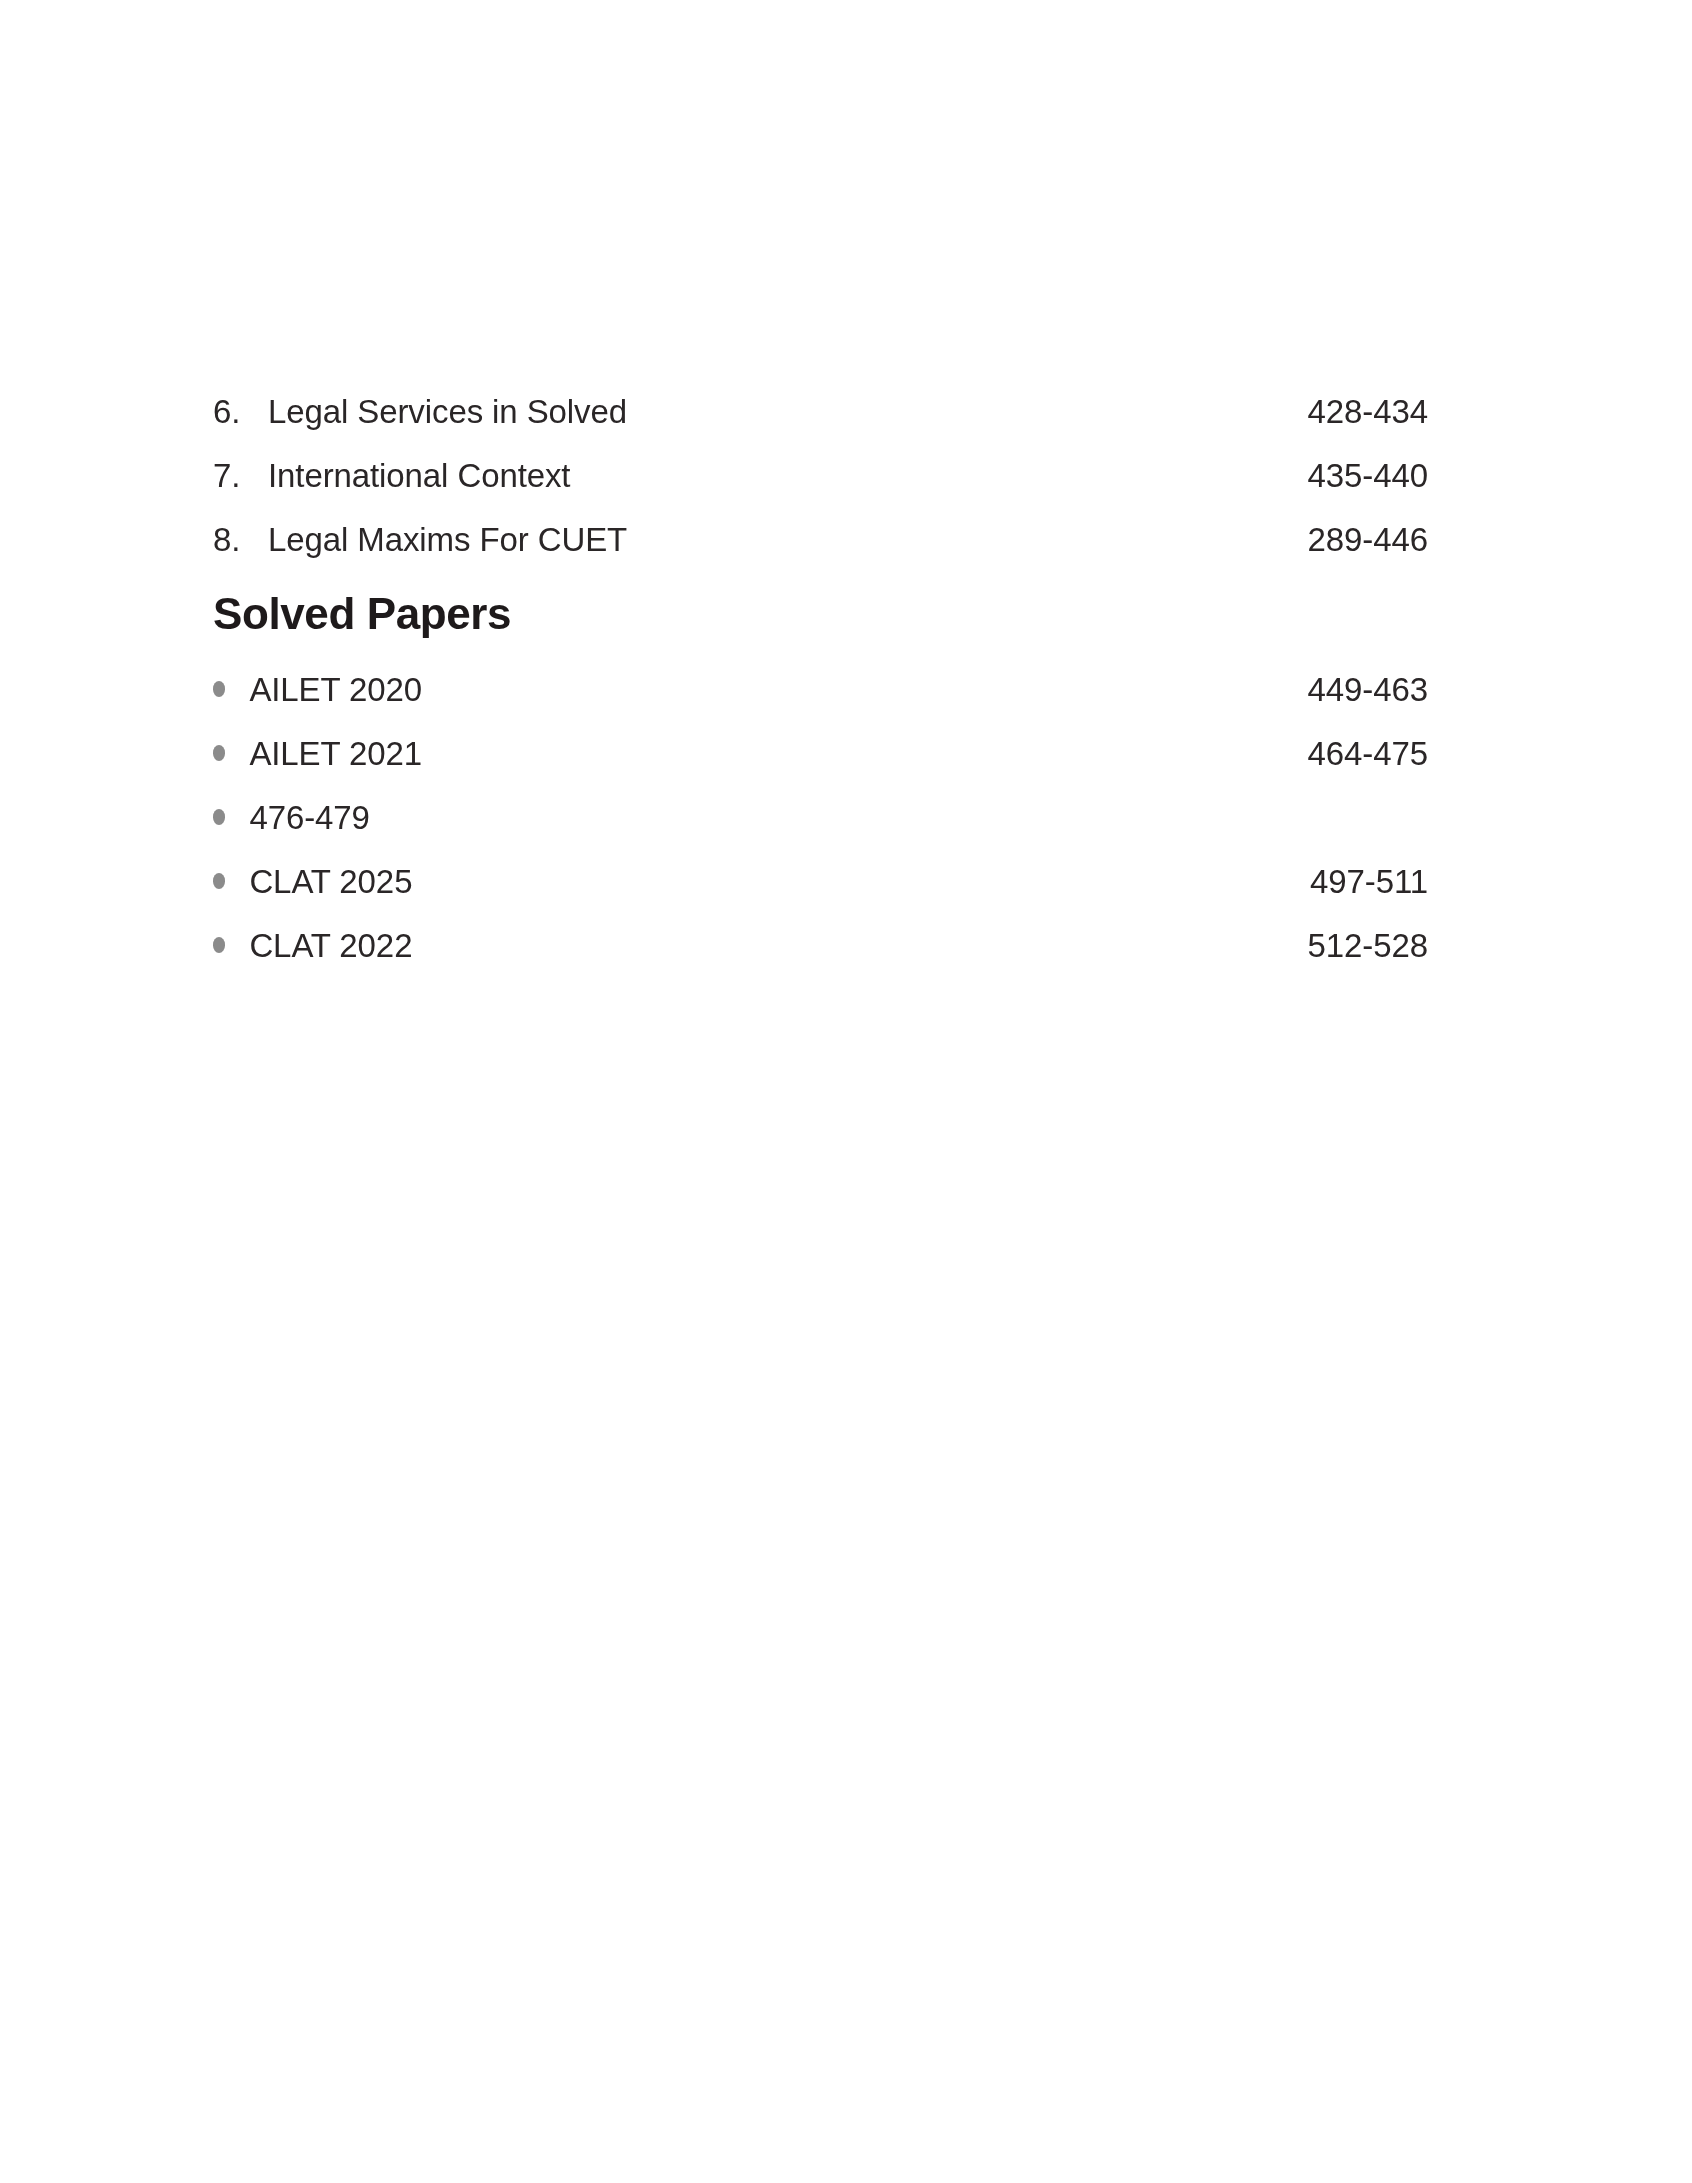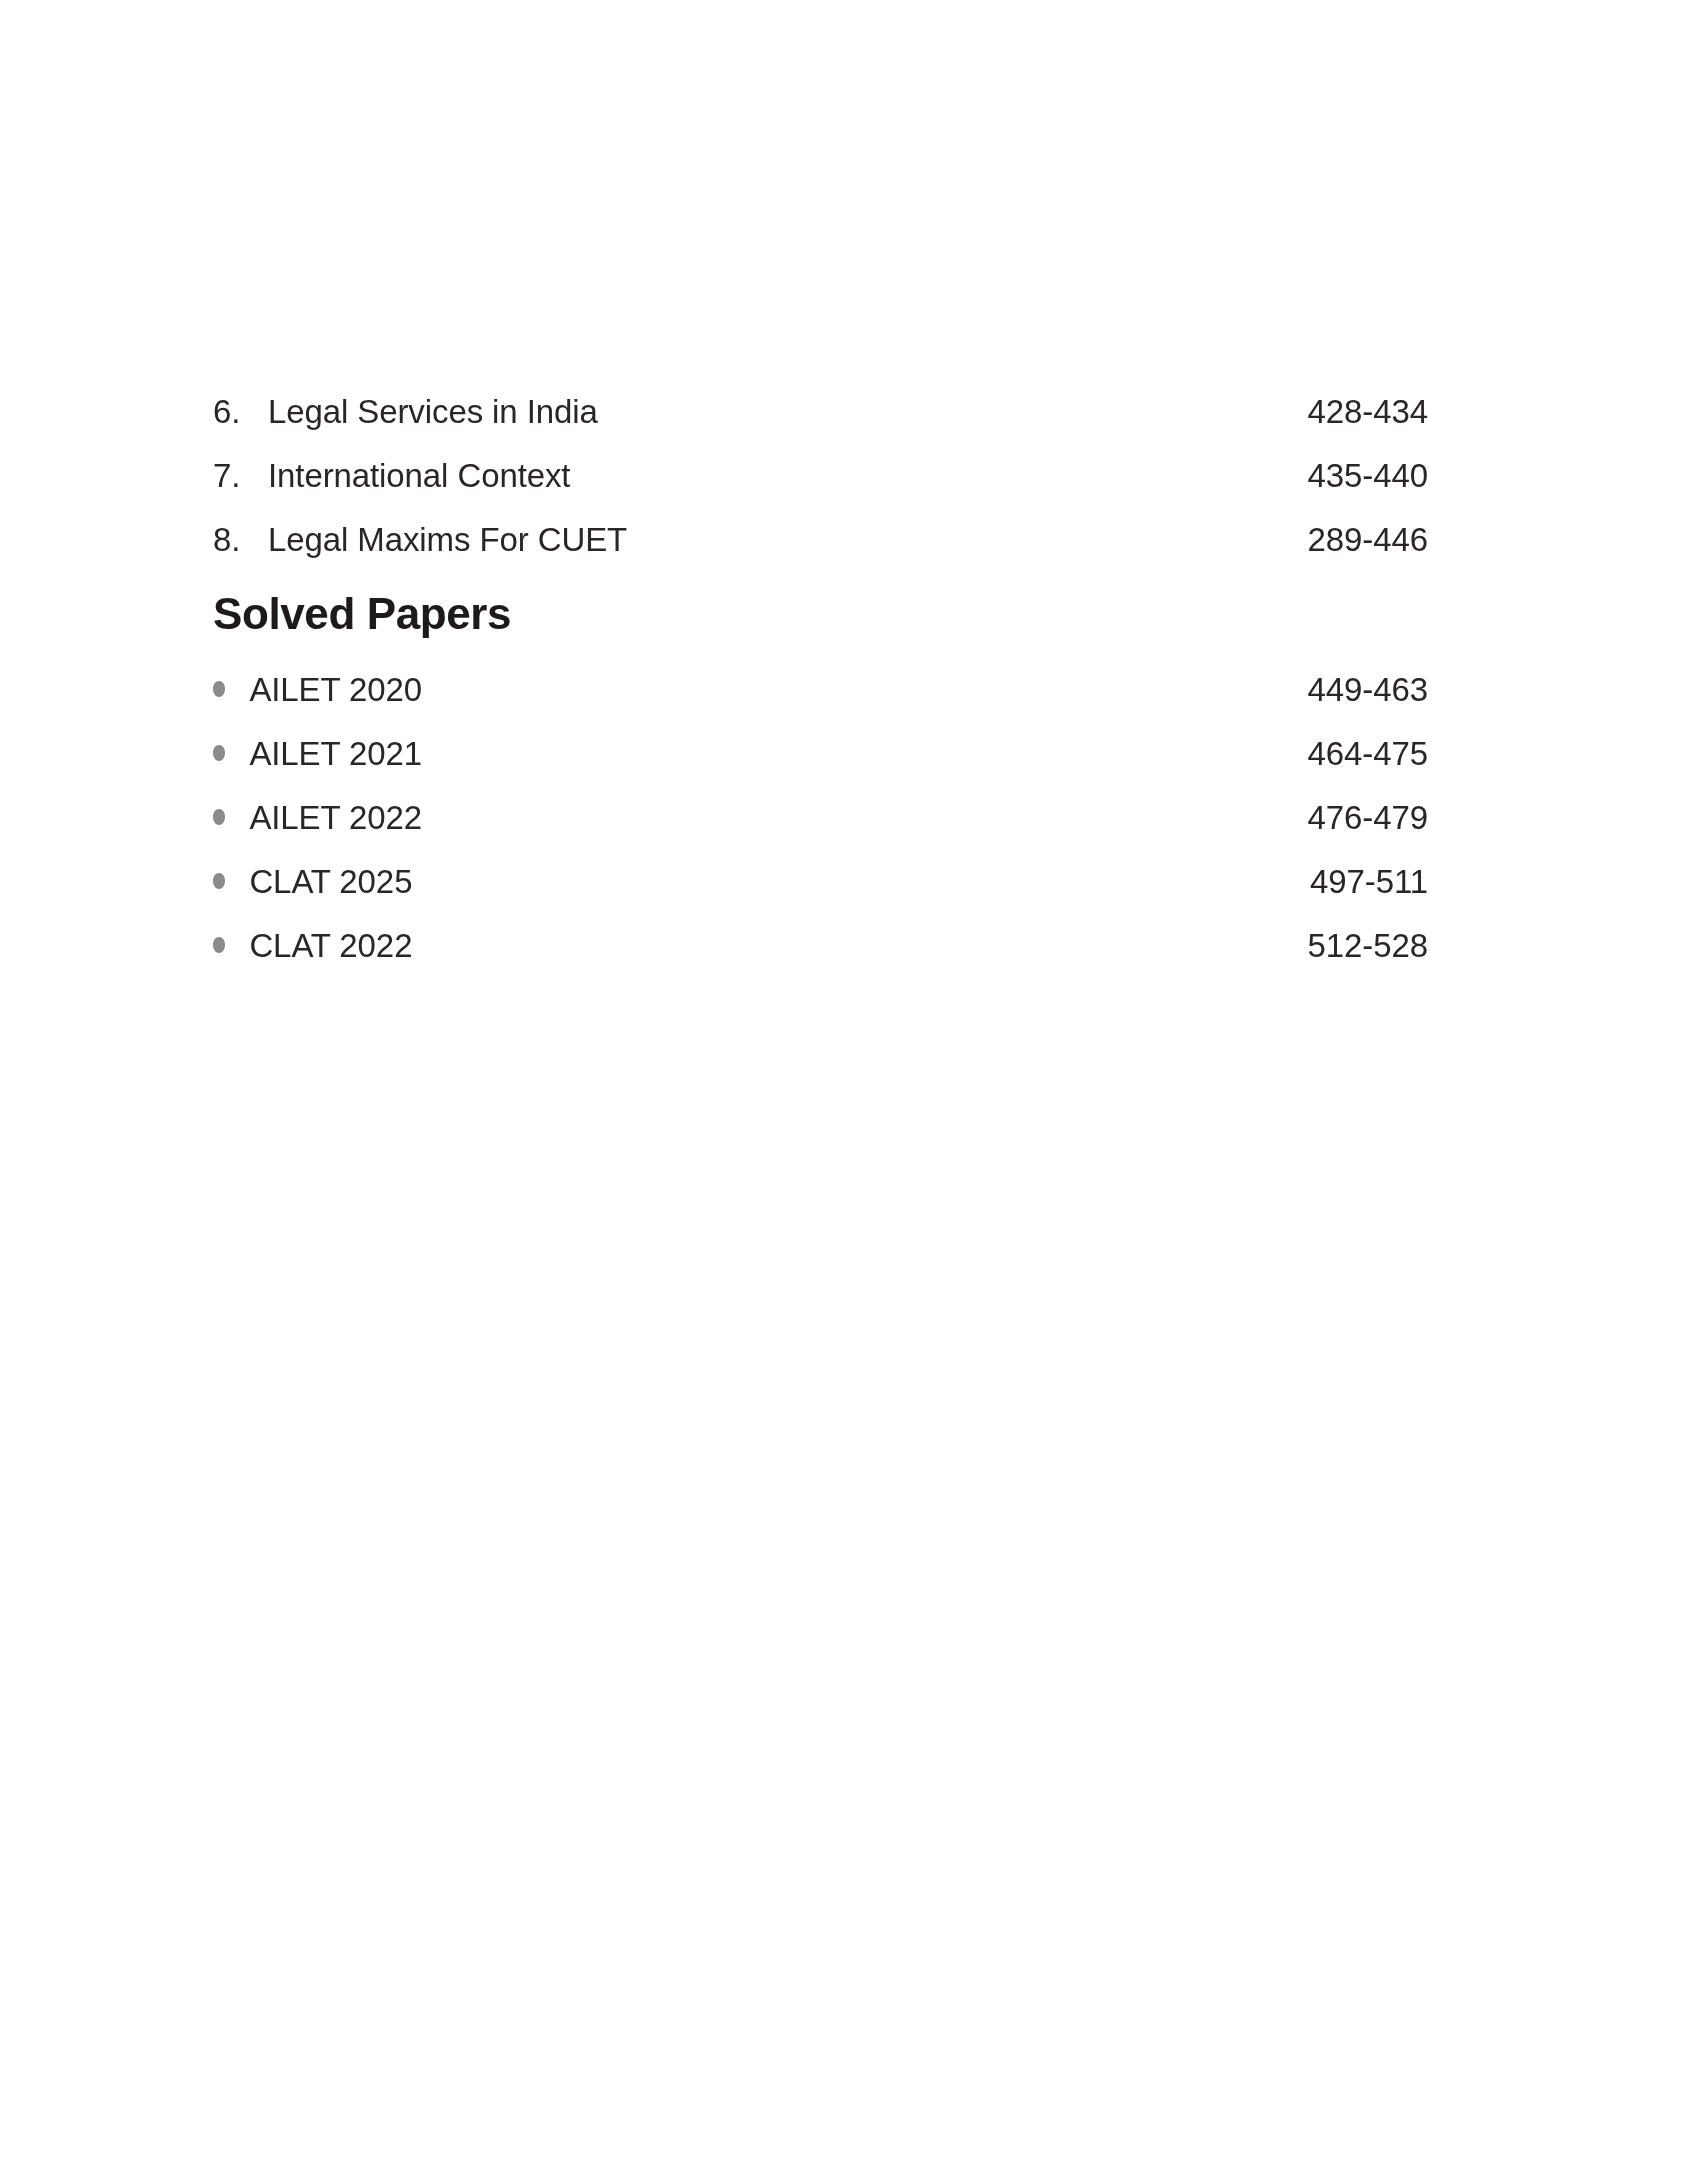--- a/index.html
+++ b/index.html
@@ -68,21 +68,21 @@
 </style>
 </head>
 <body>
 
 <div class="page">
   <div class="toc-block">
 
     <ol class="chapter-list">
         <li class="row">
     <span class="num">6.</span>
-    <span class="row-title">Legal Services in India</span>
+    <span class="row-title">Legal Services in Solved</span>
     <span class="pages">428-434</span>
   </li>
         <li class="row">
     <span class="num">7.</span>
     <span class="row-title">International Context</span>
     <span class="pages">435-440</span>
   </li>
         <li class="row">
     <span class="num">8.</span>
     <span class="row-title">Legal Maxims For CUET</span>
@@ -98,21 +98,20 @@
     <span class="row-title">AILET 2020</span>
     <span class="pages">449-463</span>
   </li>
         <li class="row">
     <span class="bullet"></span>
     <span class="row-title">AILET 2021</span>
     <span class="pages">464-475</span>
   </li>
         <li class="row">
     <span class="bullet"></span>
-    <span class="row-title">AILET 2022</span>
     <span class="pages">476-479</span>
   </li>
         <li class="row">
     <span class="bullet"></span>
     <span class="row-title">CLAT 2025</span>
     <span class="pages">497-511</span>
   </li>
         <li class="row">
     <span class="bullet"></span>
     <span class="row-title">CLAT 2022</span>

